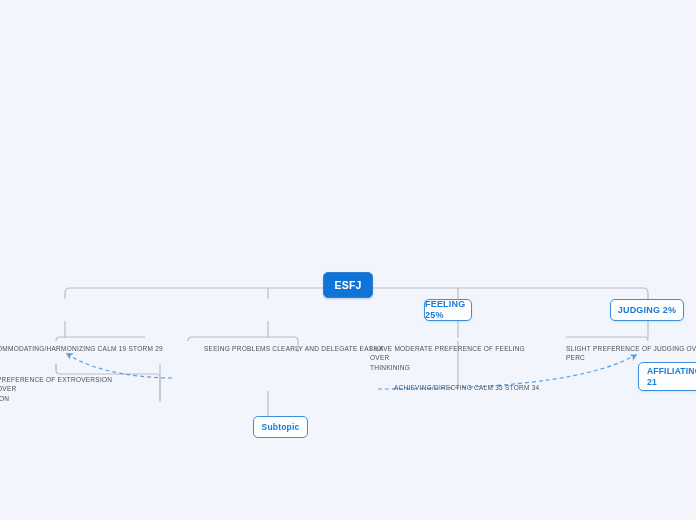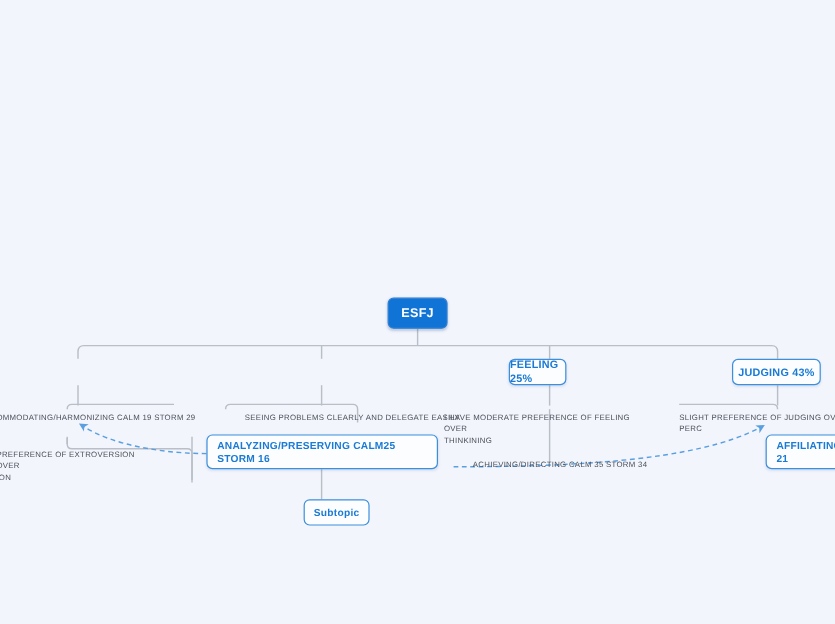--- a/index.html
+++ b/index.html
@@ -39,20 +39,21 @@
     letter-spacing: 0.2px;
     line-height: 1.22;
   }
   .node-root {
     background: #1074d6;
     border: 1.5px solid #2f7fd4;
     color: #ffffff;
     font-size: 10.5px;
     justify-content: center;
     box-shadow: 0 1px 2px rgba(40,80,140,0.25);
+    margin-top: 24px;
   }
   .node-branch {
     background: #fbfdff;
     border: 1.6px solid #3d8fdd;
     color: #1a7ad4;
     font-size: 9px;
     justify-content: center;
     box-shadow: 0 1px 2px rgba(40,80,140,0.12);
   }
   .node-sub {
@@ -126,40 +127,37 @@
     <span>ESFJ</span>
   </div>
 
 
 
   <div class="node node-branch" style="left:424px; top:299px; width:48px; height:22px;">
     <span>FEELING 25%</span>
   </div>
 
   <div class="node node-branch" style="left:610px; top:299px; width:74px; height:22px;">
-    <span>JUDGING 43%</span>
+    <span>JUDGING 2%</span>
   </div>
 
   <div class="leaf-text" style="left:-3px; top:344px; width:175px;">ommodating/harmonizing calm 19 storm 29</div>
 
   <div class="leaf-text" style="left:-3px; top:375px; width:130px;">preference of extroversion over
 ion</div>
 
   <div class="leaf-text" style="left:204px; top:344px; width:200px;">seeing problems clearly and delegate easily</div>
 
   <div class="leaf-text" style="left:370px; top:344px; width:170px;">i have moderate preference of feeling over
 thinkining</div>
 
   <div class="leaf-text" style="left:394px; top:383px; width:200px;">achieving/directing calm 35 storm 34</div>
 
   <div class="leaf-text" style="left:566px; top:344px; width:150px;">slight preference of judging over perc</div>
 
-  <div class="node node-sub" style="left:172px; top:362px; width:193px; height:29px;">
-    <span>ANALYZING/PRESERVING CALM25 STORM 16</span>
-  </div>
 
   <div class="node node-sub" style="left:638px; top:362px; width:72px; height:29px;">
     <span>AFFILIATING 21</span>
   </div>
 
   <div class="node node-subtopic" style="left:241px; top:416px; width:55px; height:22px;">
     <span>Subtopic</span>
   </div>
 
 </div>

